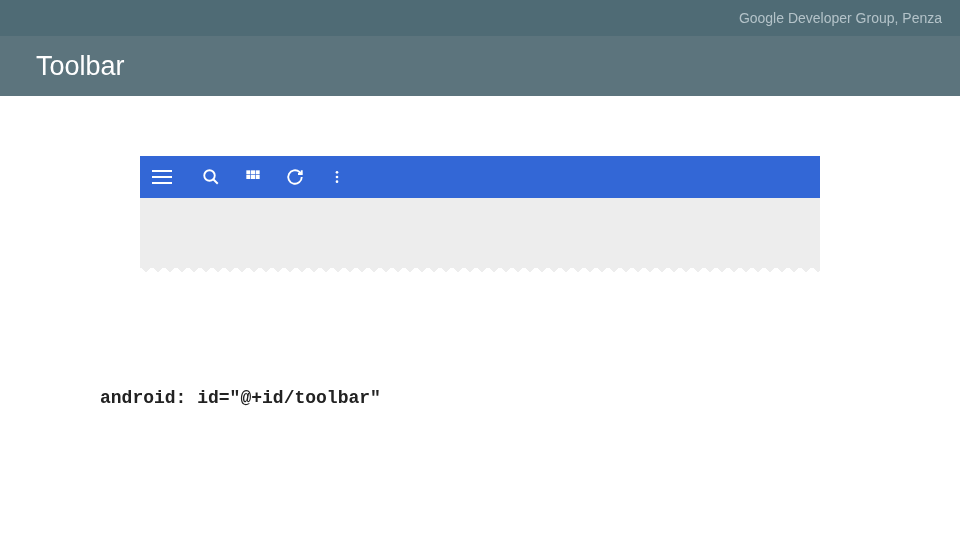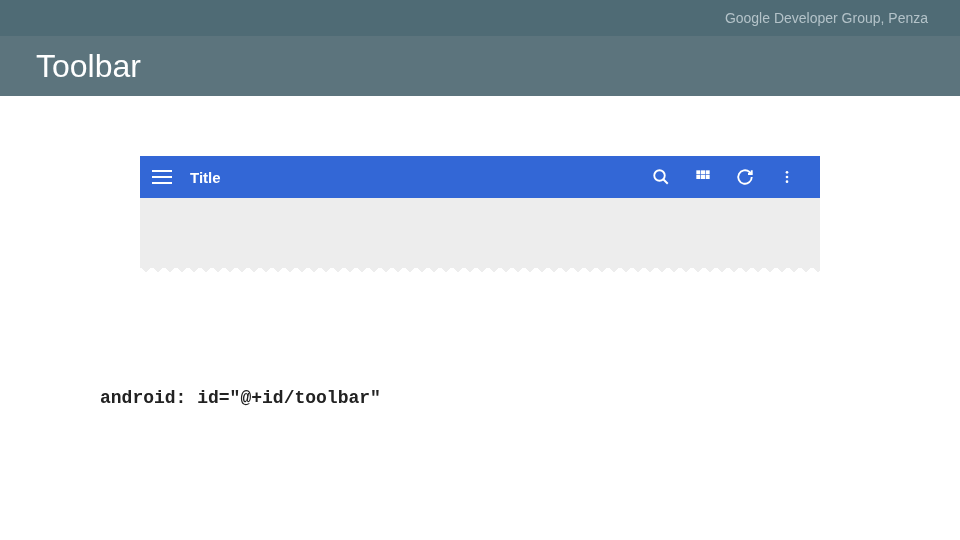--- a/index.html
+++ b/index.html
@@ -9,33 +9,33 @@
       background: #f3f5f4;
       font-family: Arial, Helvetica, sans-serif;
       overflow: hidden;
     }
     .top-bar {
       background: #4f6b75;
       height: 36px;
       display: flex;
       align-items: center;
       justify-content: flex-end;
-      padding: 0 32px;
+      padding: 0 18px;
       color: #b4c3c9;
       font-size: 14px;
       font-weight: 300;
     }
     .title-bar {
       background: #5c747d;
       height: 60px;
       display: flex;
       align-items: center;
       padding: 0 36px;
       color: #ffffff;
-      font-size: 32px;
+      font-size: 27px;
       font-weight: 400;
     }
     .content {
       background: #ffffff;
       margin: 0;
       height: 444px;
     }
     .toolbar-demo-wrap {
       padding: 60px 140px 30px 140px;
     }
@@ -116,21 +116,20 @@
 </div>
 
 <div class="content">
   <div class="toolbar-demo-wrap">
     <div class="toolbar-demo">
       <div class="hamburger">
         <span></span>
           <span></span>
           <span></span>
       </div>
-      <div class="title">Title</div>
       <div class="icon">
         <svg width="18" height="18" viewBox="0 0 24 24" fill="none" stroke="#ffffff" stroke-width="2.5">
           <circle cx="10" cy="10" r="7"></circle>
             <line x1="21" y1="21" x2="15" y2="15"></line>
         </svg>
       </div>
       <div class="icon">
         <svg width="16" height="16" viewBox="0 0 24 24" fill="#ffffff">
           <rect x="2" y="2" width="6" height="6"></rect>
             <rect x="9" y="2" width="6" height="6"></rect>

